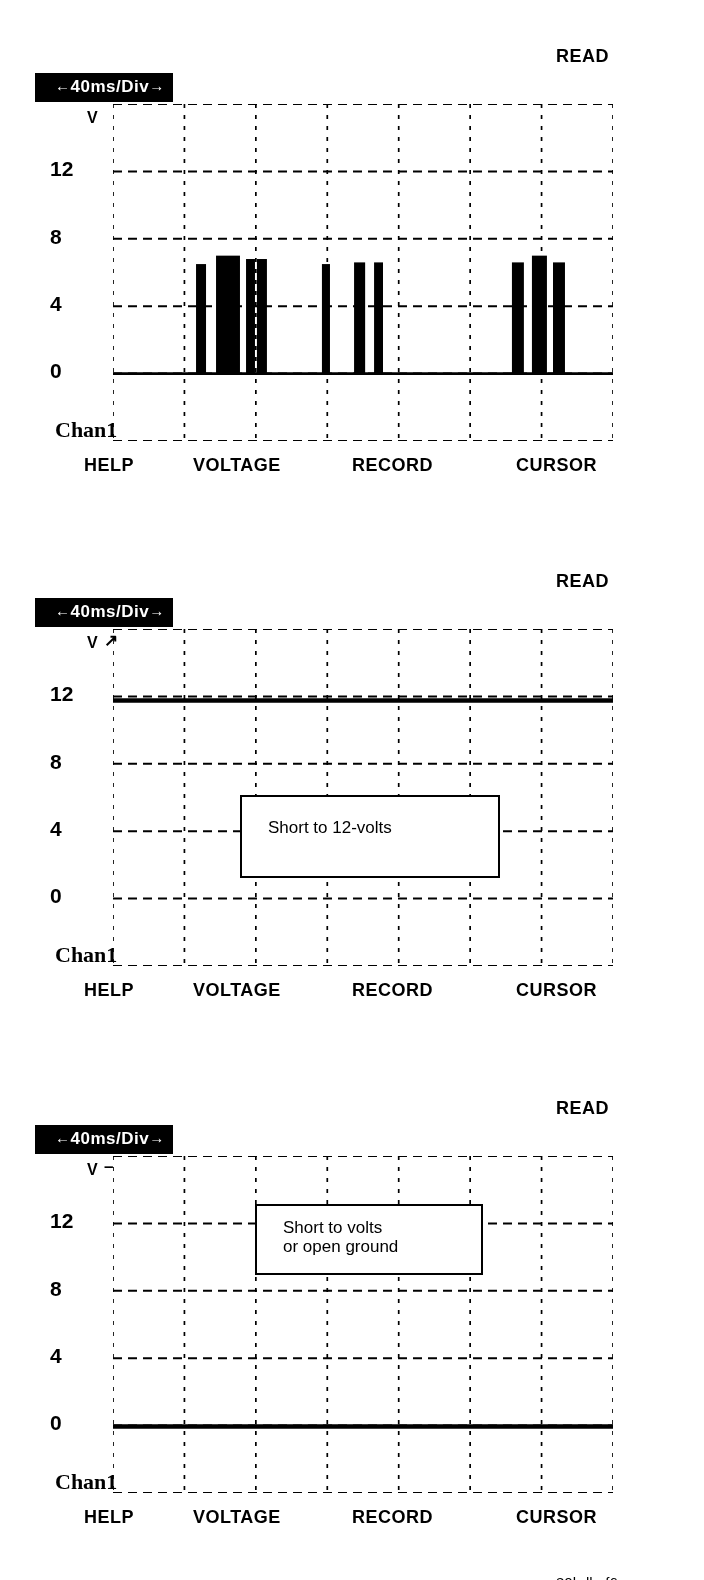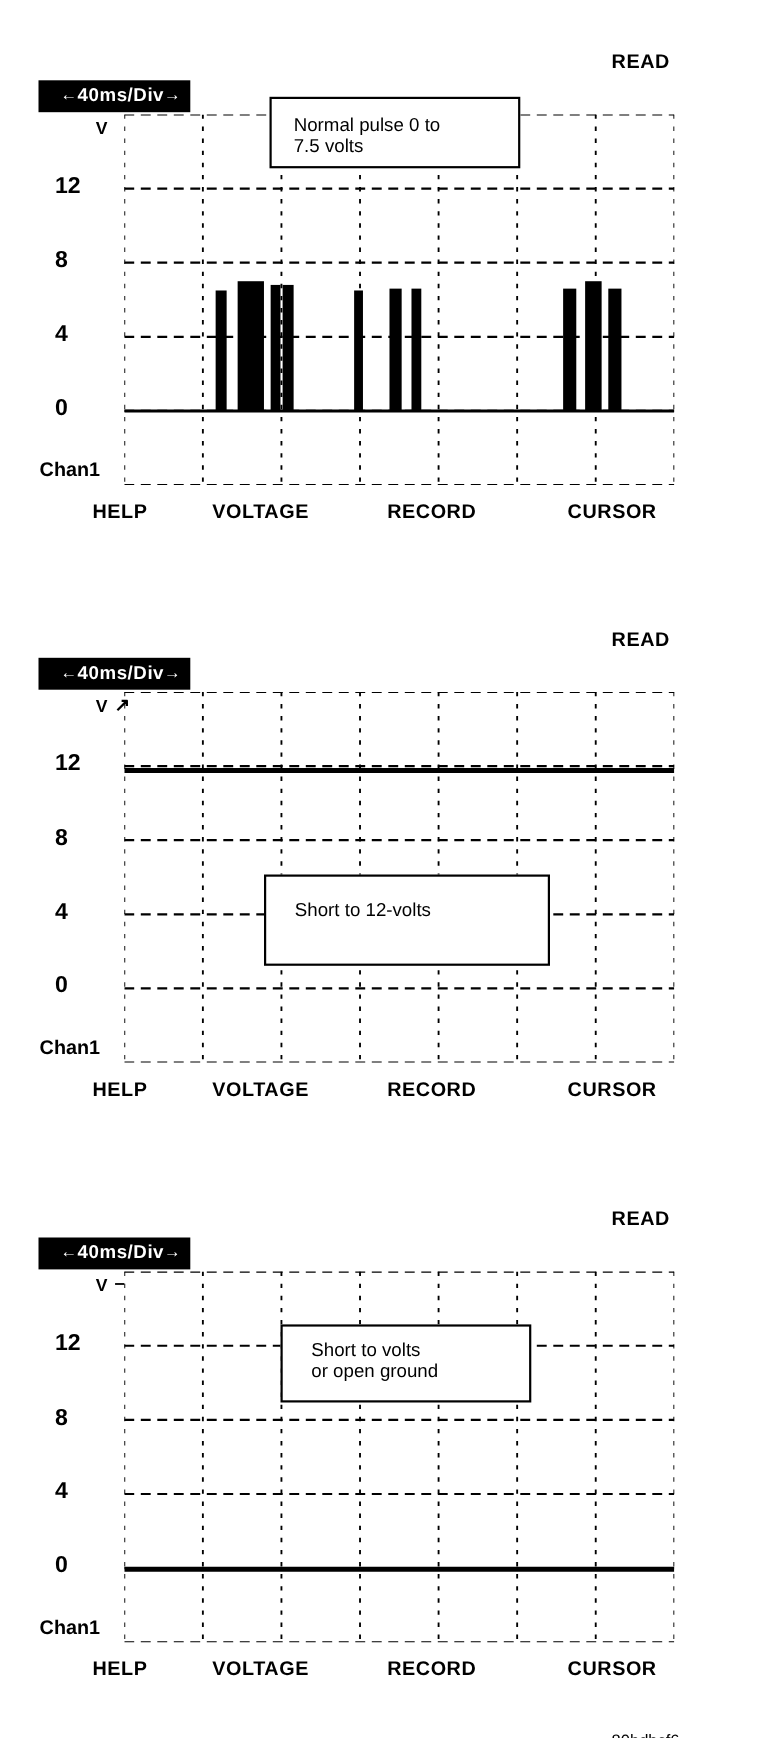--- a/index.html
+++ b/index.html
@@ -7,21 +7,21 @@
   .panel{position:absolute;left:0;width:704px;height:486px;}
   #panel1{top:40px;} #panel2{top:565px;} #panel3{top:1092px;}
   .read{position:absolute;left:556px;top:6px;font-weight:700;font-size:18px;letter-spacing:.5px;}
   .timebase{position:absolute;left:35px;top:33px;background:#000;color:#fff;font-weight:700;font-size:17px;padding:4px 8px 5px 20px;letter-spacing:.5px;white-space:nowrap;}
   .timebase .arr{font-size:15px;font-weight:400;position:relative;top:-1px;}
   .grid{position:absolute;left:113px;top:64px;width:500px;height:337px;z-index:1;}
   .vlabel{position:absolute;left:87px;top:69px;font-weight:700;font-size:16px;}
   .vmark{position:absolute;left:104px;top:65px;font-weight:700;font-size:17px;}
   .tick{position:absolute;left:50px;width:52px;text-align:left;font-weight:700;font-size:21px;line-height:22px;}
   .tick.t1{top:118px}.tick.t2{top:186px}.tick.t3{top:253px}.tick.t4{top:320px}
-  .chan{position:absolute;left:36px;top:377px;font-weight:700;font-size:18px;}
+  .chan{position:absolute;left:55px;top:377px;font-weight:700;font-size:22px;font-family:Liberation Serif, serif;}
   .menu-item{position:absolute;top:415px;font-weight:700;font-size:18px;letter-spacing:.5px;}
   .m0{left:84px}.m1{left:193px}.m2{left:352px}.m3{left:516px}
   .annot{position:absolute;z-index:2;background:#fff;border:2px solid #000;box-sizing:border-box;font-size:17px;line-height:19px;white-space:nowrap;}
   #panel1 .annot{left:245px;top:48px;width:228px;height:65px;padding:14px 0 0 20px;}
   #panel2 .annot{left:240px;top:230px;width:260px;height:83px;padding:21px 0 0 26px;}
   #panel3 .annot{left:255px;top:112px;width:228px;height:71px;padding:12px 0 0 26px;}
   .footer-code{position:absolute;left:556px;top:1574px;font-size:15px;text-align:center;}
 </style>
 </head>
 <body>
@@ -55,24 +55,20 @@
       <rect x="103.03571428571429" y="151.65" width="23.928571428571427" height="117.95000000000002" fill="#000"></rect>
       <rect x="133.03571428571428" y="155.01999999999998" width="8.928571428571429" height="114.58000000000004" fill="#000"></rect>
       <rect x="143.92857142857142" y="155.01999999999998" width="10" height="114.58000000000004" fill="#000"></rect>
       <rect x="208.92857142857144" y="160.075" width="8.035714285714285" height="109.52500000000003" fill="#000"></rect>
       <rect x="241.07142857142858" y="158.39000000000001" width="11.071428571428573" height="111.21000000000001" fill="#000"></rect>
       <rect x="261.07142857142856" y="158.39000000000001" width="8.928571428571429" height="111.21000000000001" fill="#000"></rect>
       <rect x="398.92857142857144" y="158.39000000000001" width="11.964285714285714" height="111.21000000000001" fill="#000"></rect>
       <rect x="418.92857142857144" y="151.65" width="15.000000000000002" height="117.95000000000002" fill="#000"></rect>
       <rect x="440" y="158.39000000000001" width="11.964285714285714" height="111.21000000000001" fill="#000"></rect>
     </svg>
-  <div class="annot">
-    <div>Normal pulse 0 to</div>
-    <div>7.5 volts</div>
-  </div>
   <div class="chan">Chan1</div>
   <div class="menu-item m0">HELP</div>
   <div class="menu-item m1">VOLTAGE</div>
   <div class="menu-item m2">RECORD</div>
   <div class="menu-item m3">CURSOR</div>
 </section>
 
 <section class="panel" id="panel2">
   <div class="read">READ</div>
   <div class="timebase"><span class="arr">←</span><span>40ms/Div</span><span class="arr">→</span></div>

